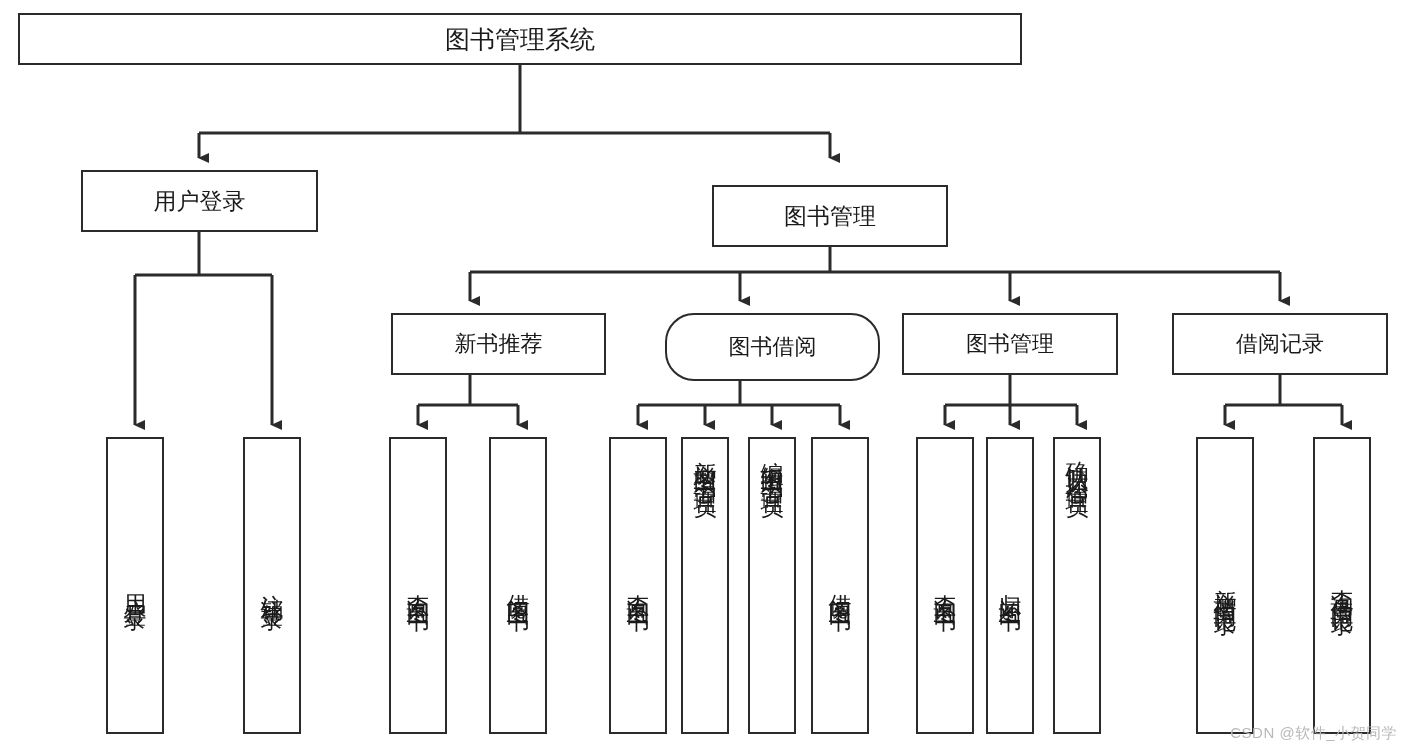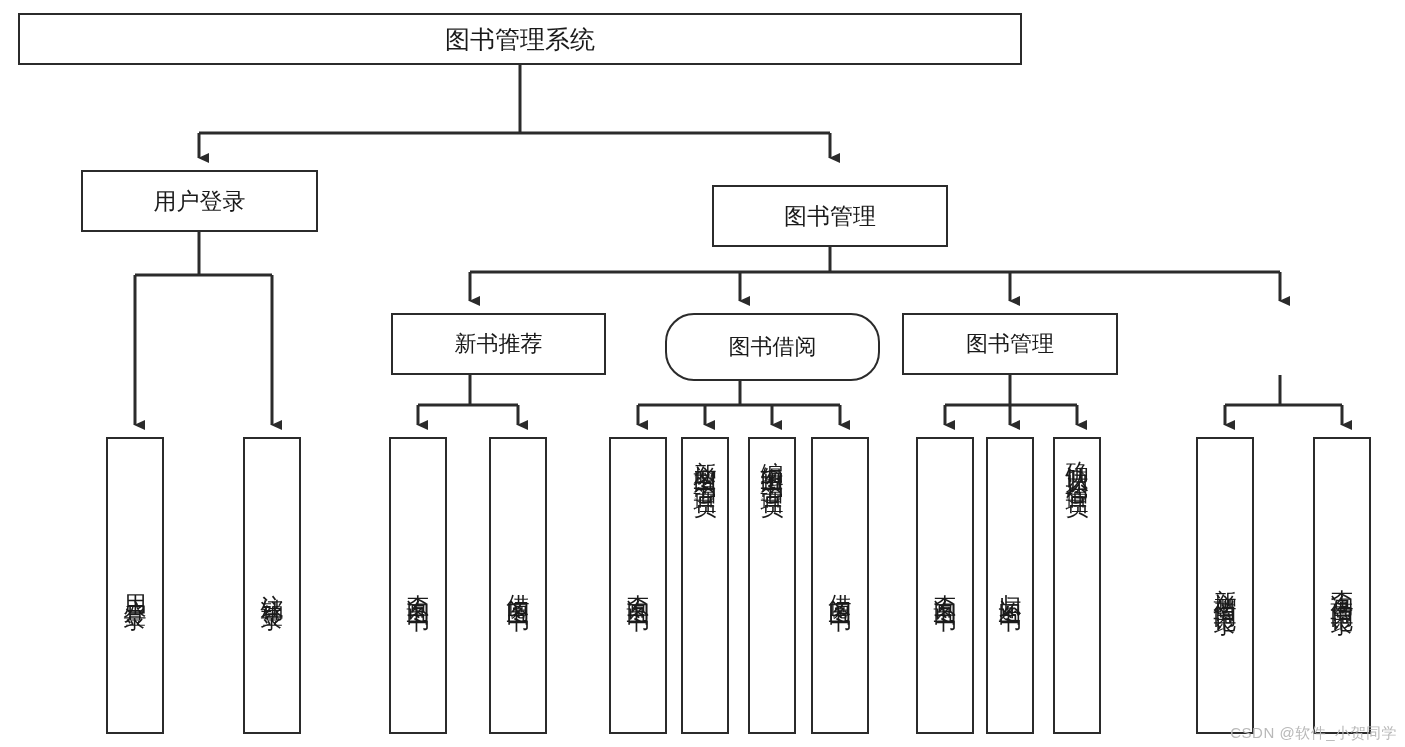--- a/index.html
+++ b/index.html
@@ -138,20 +138,23 @@
   </div>
 
   <div class="node lvl2" style="left:665px;top:313px;width:215px;height:68px;border-radius:29px;">
     <span>图书借阅</span>
   </div>
 
   <div class="node lvl2" style="left:902px;top:313px;width:216px;height:62px;">
     <span>图书管理</span>
   </div>
 
+  <div class="node lvl2" style="left:1172px;top:313px;width:216px;height:62px;">
+    <span>借阅记录</span>
+  </div>
 
   <div class="leaf mid" style="left:106px;top:437px;width:58px;height:297px;">
     <span class="vtext">用户登录</span>
   </div>
   <div class="leaf mid" style="left:243px;top:437px;width:58px;height:297px;">
     <span class="vtext">注销登录</span>
   </div>
 
   <div class="leaf mid" style="left:389px;top:437px;width:58px;height:297px;">
     <span class="vtext">查询图书</span>

